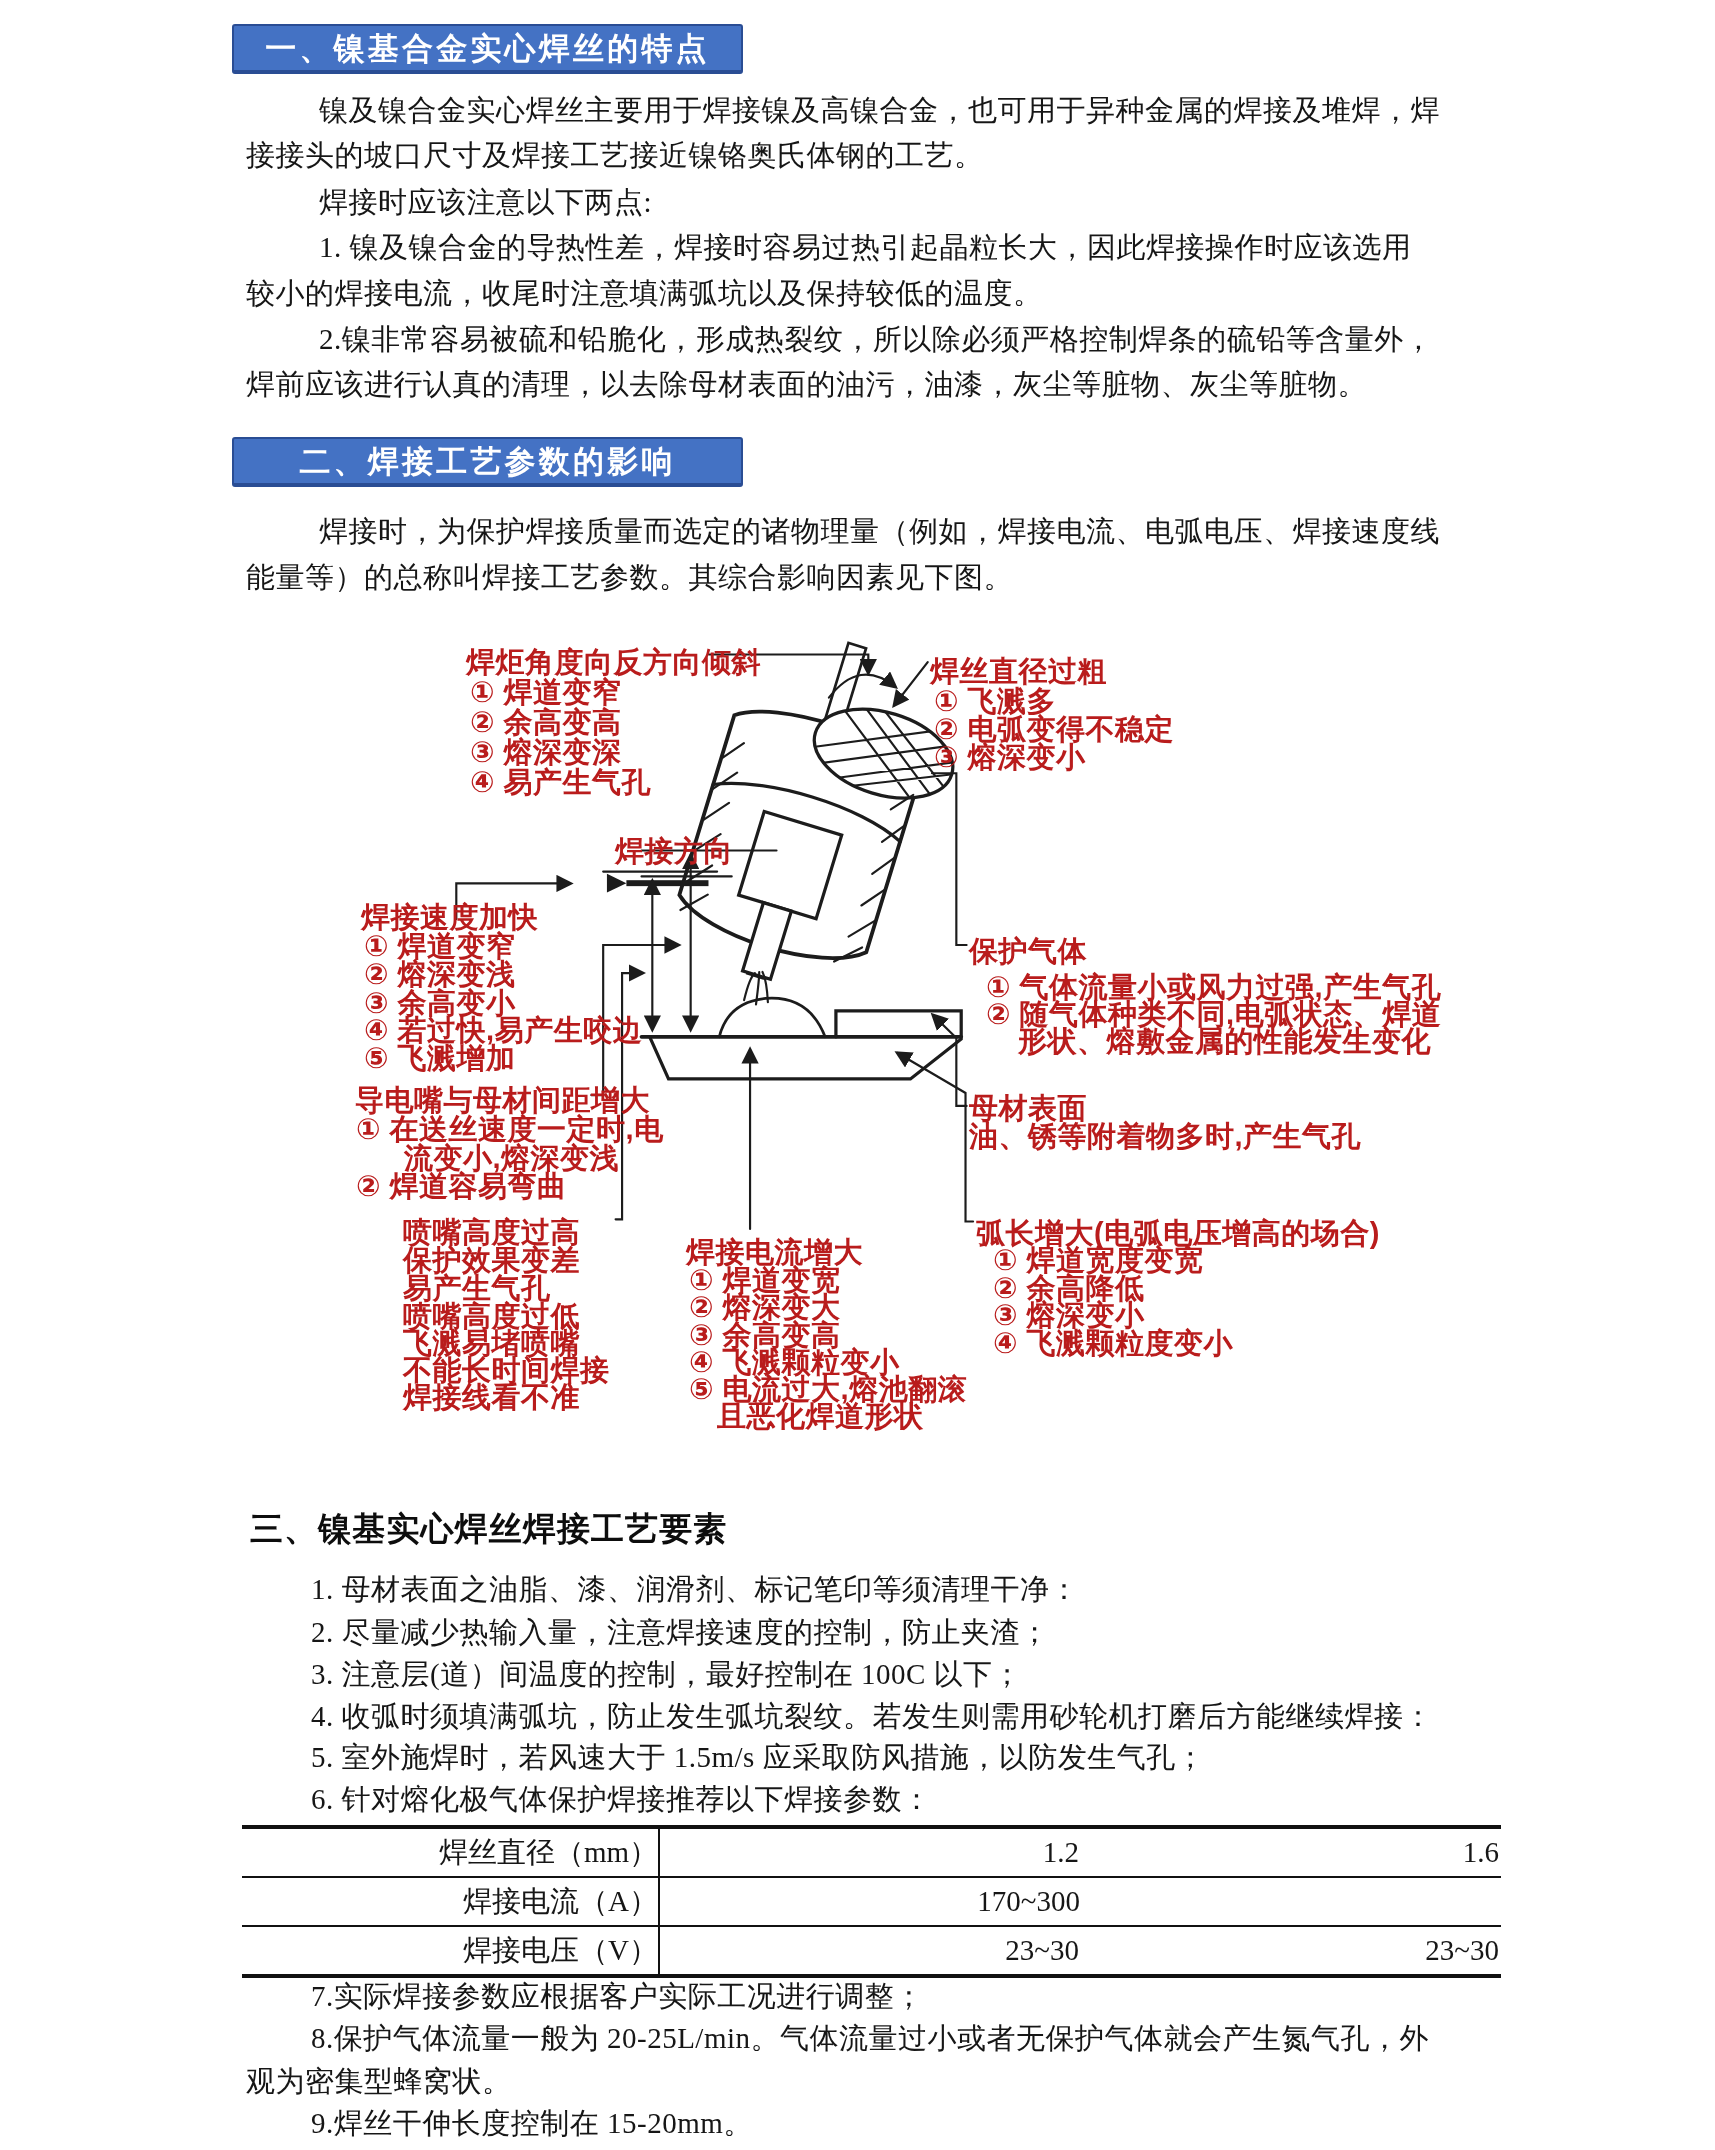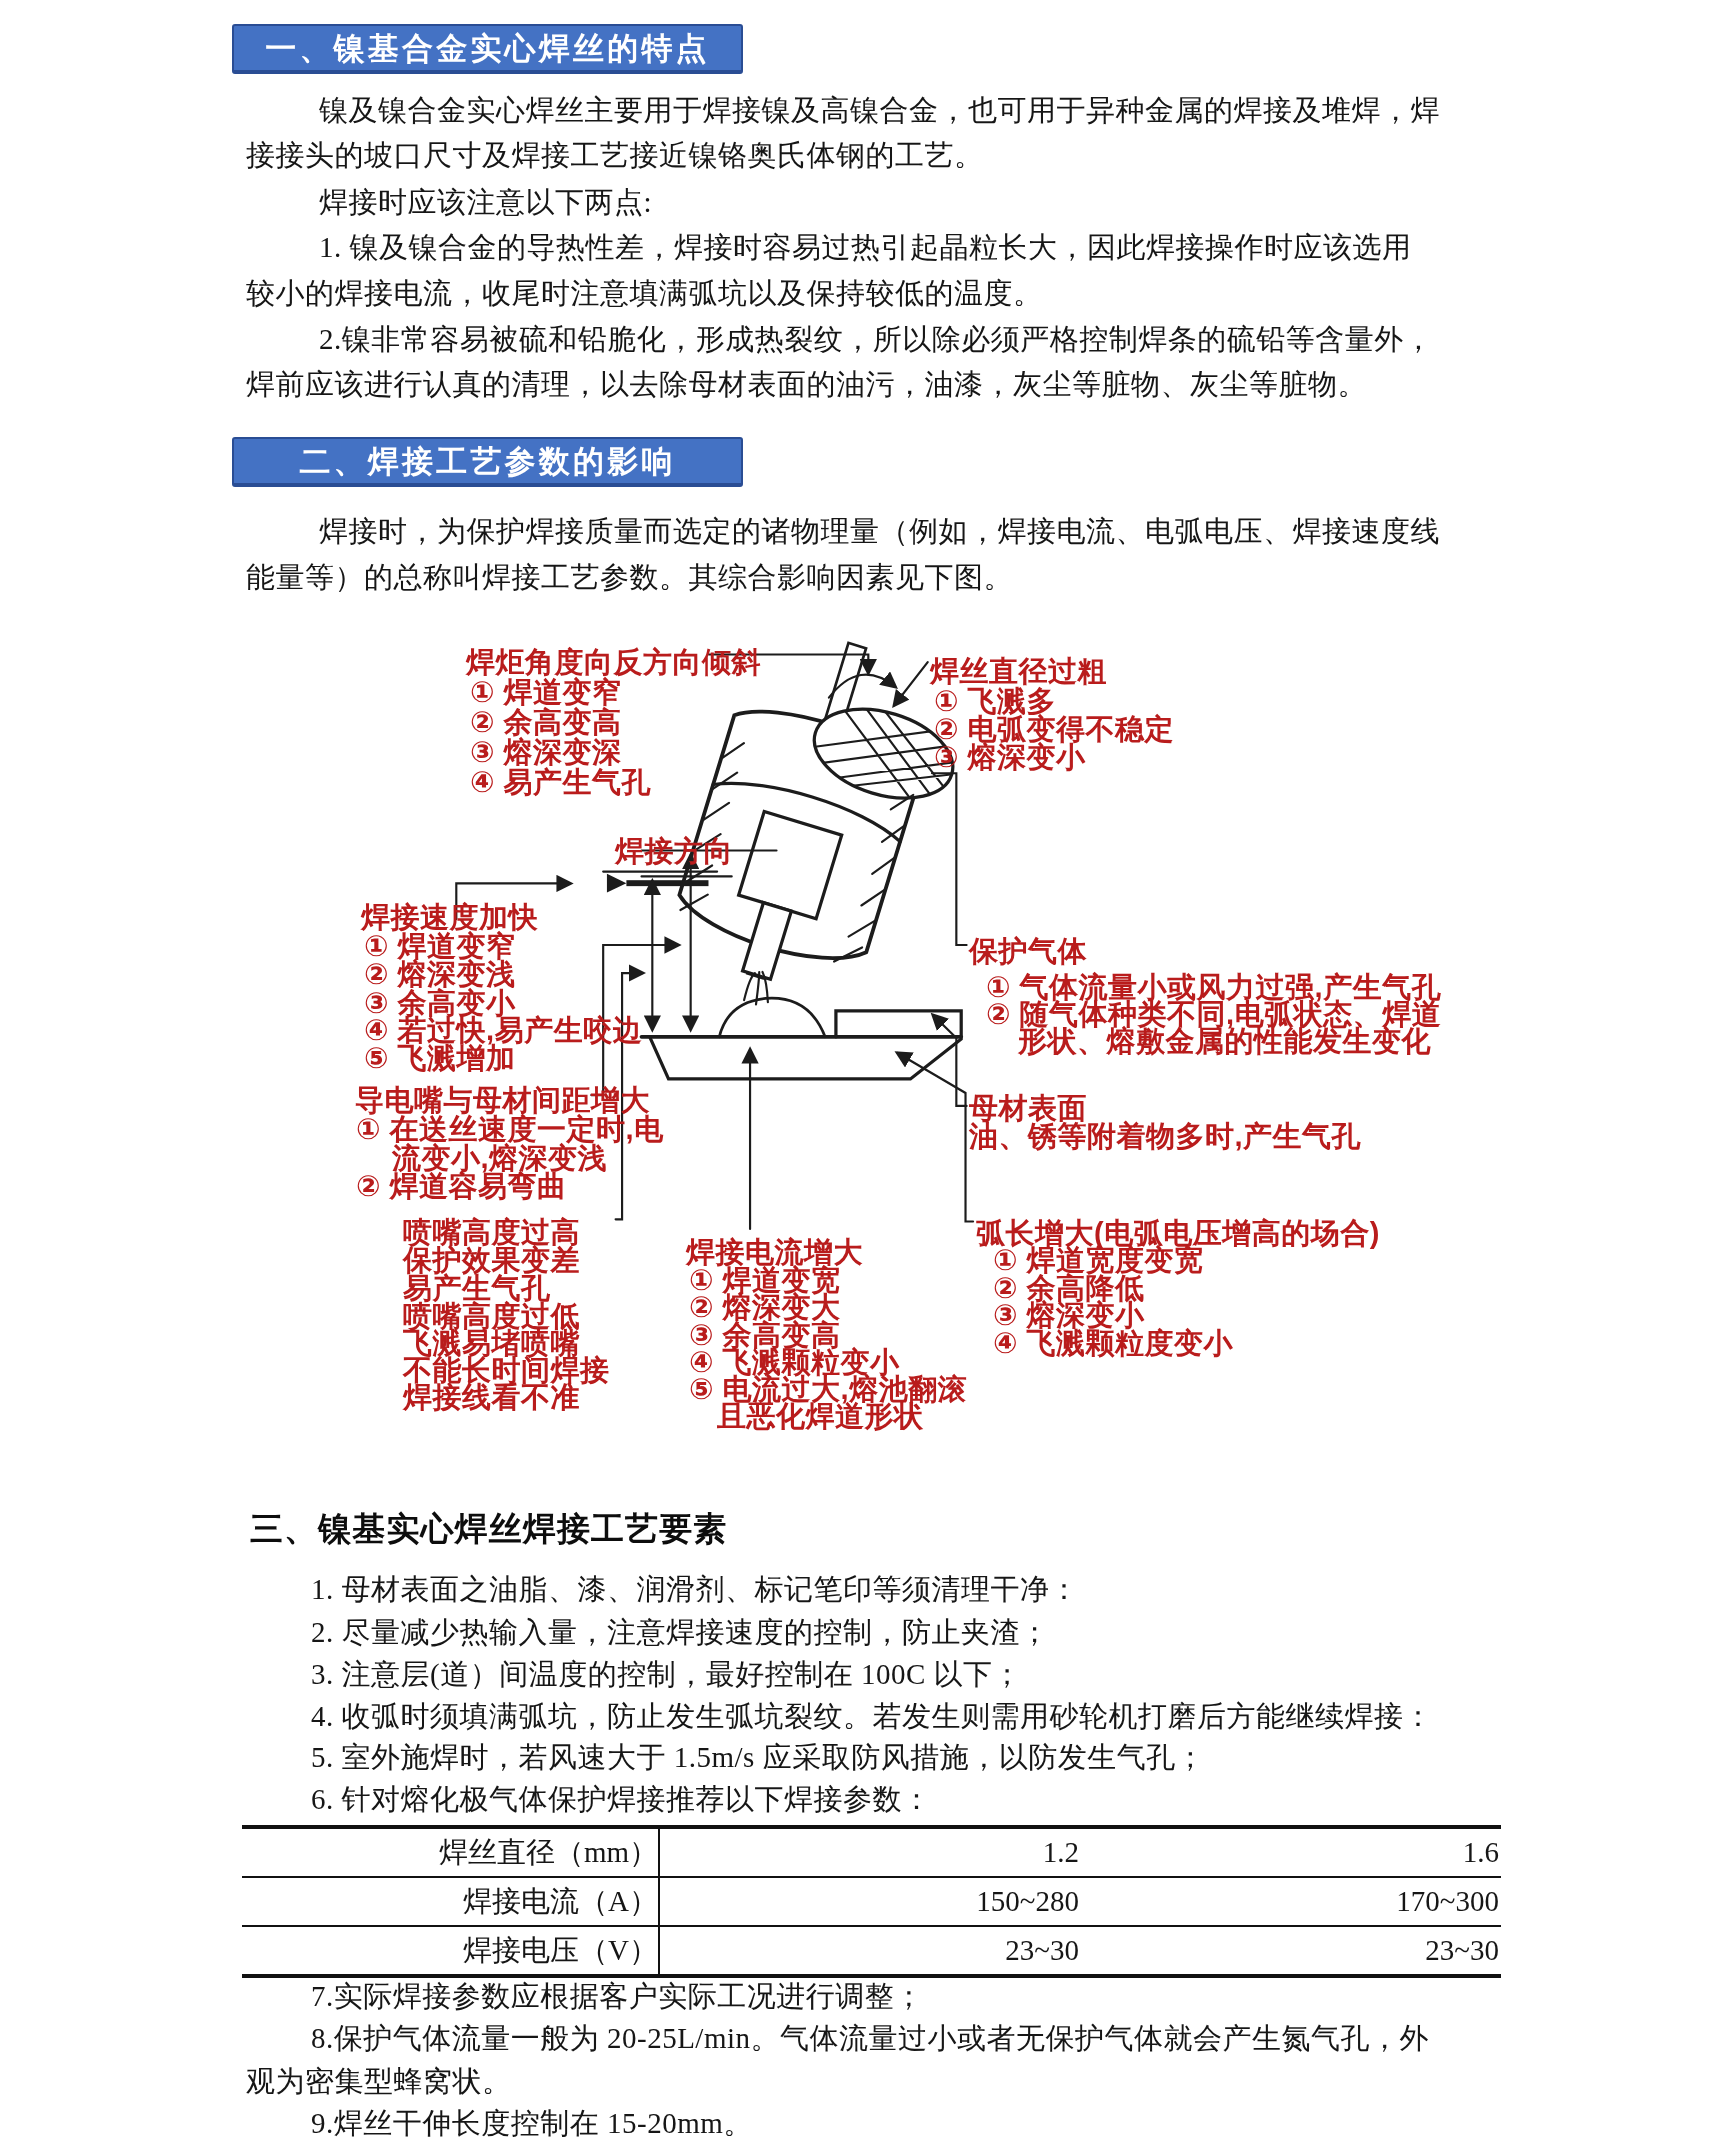--- a/index.html
+++ b/index.html
@@ -119,21 +119,21 @@
 
   <div class="dl" style="left:37px;top:277px">焊接速度加快</div>
   <div class="dl" style="left:40px;top:306px">① 焊道变窄</div>
   <div class="dl" style="left:40px;top:334px">② 熔深变浅</div>
   <div class="dl" style="left:40px;top:363px">③ 余高变小</div>
   <div class="dl" style="left:40px;top:390px">④ 若过快,易产生咬边</div>
   <div class="dl" style="left:40px;top:418px">⑤ 飞溅增加</div>
 
   <div class="dl" style="left:31px;top:460px">导电嘴与母材间距增大</div>
   <div class="dl" style="left:32px;top:489px">① 在送丝速度一定时,电</div>
-  <div class="dl" style="left:68px;top:518px">流变小,熔深变浅</div>
+  <div class="dl" style="left:80px;top:518px">流变小,熔深变浅</div>
   <div class="dl" style="left:32px;top:546px">② 焊道容易弯曲</div>
 
   <div class="dl" style="left:79px;top:592px">喷嘴高度过高</div>
   <div class="dl" style="left:79px;top:620px">保护效果变差</div>
   <div class="dl" style="left:79px;top:648px">易产生气孔</div>
   <div class="dl" style="left:79px;top:676px">喷嘴高度过低</div>
   <div class="dl" style="left:79px;top:703px">飞溅易堵喷嘴</div>
   <div class="dl" style="left:79px;top:730px">不能长时间焊接</div>
   <div class="dl" style="left:79px;top:757px">焊接线看不准</div>
 
@@ -170,21 +170,20 @@
 <div class="ln" style="left:311px;top:1780px">6. 针对熔化极气体保护焊接推荐以下焊接参数：</div>
 
 <div id="tbl">
   <div class="trow">
     <div class="tc1">焊丝直径（mm）</div>
     <div class="tc2">1.2</div>
     <div class="tc3">1.6</div>
   </div>
   <div class="trow">
     <div class="tc1">焊接电流（A）</div>
-    <div class="tc2">150~280</div>
     <div class="tc3">170~300</div>
   </div>
   <div class="trow">
     <div class="tc1">焊接电压（V）</div>
     <div class="tc2">23~30</div>
     <div class="tc3">23~30</div>
   </div>
 </div>
 
 <div class="ln" style="left:311px;top:1977px">7.实际焊接参数应根据客户实际工况进行调整；</div>

